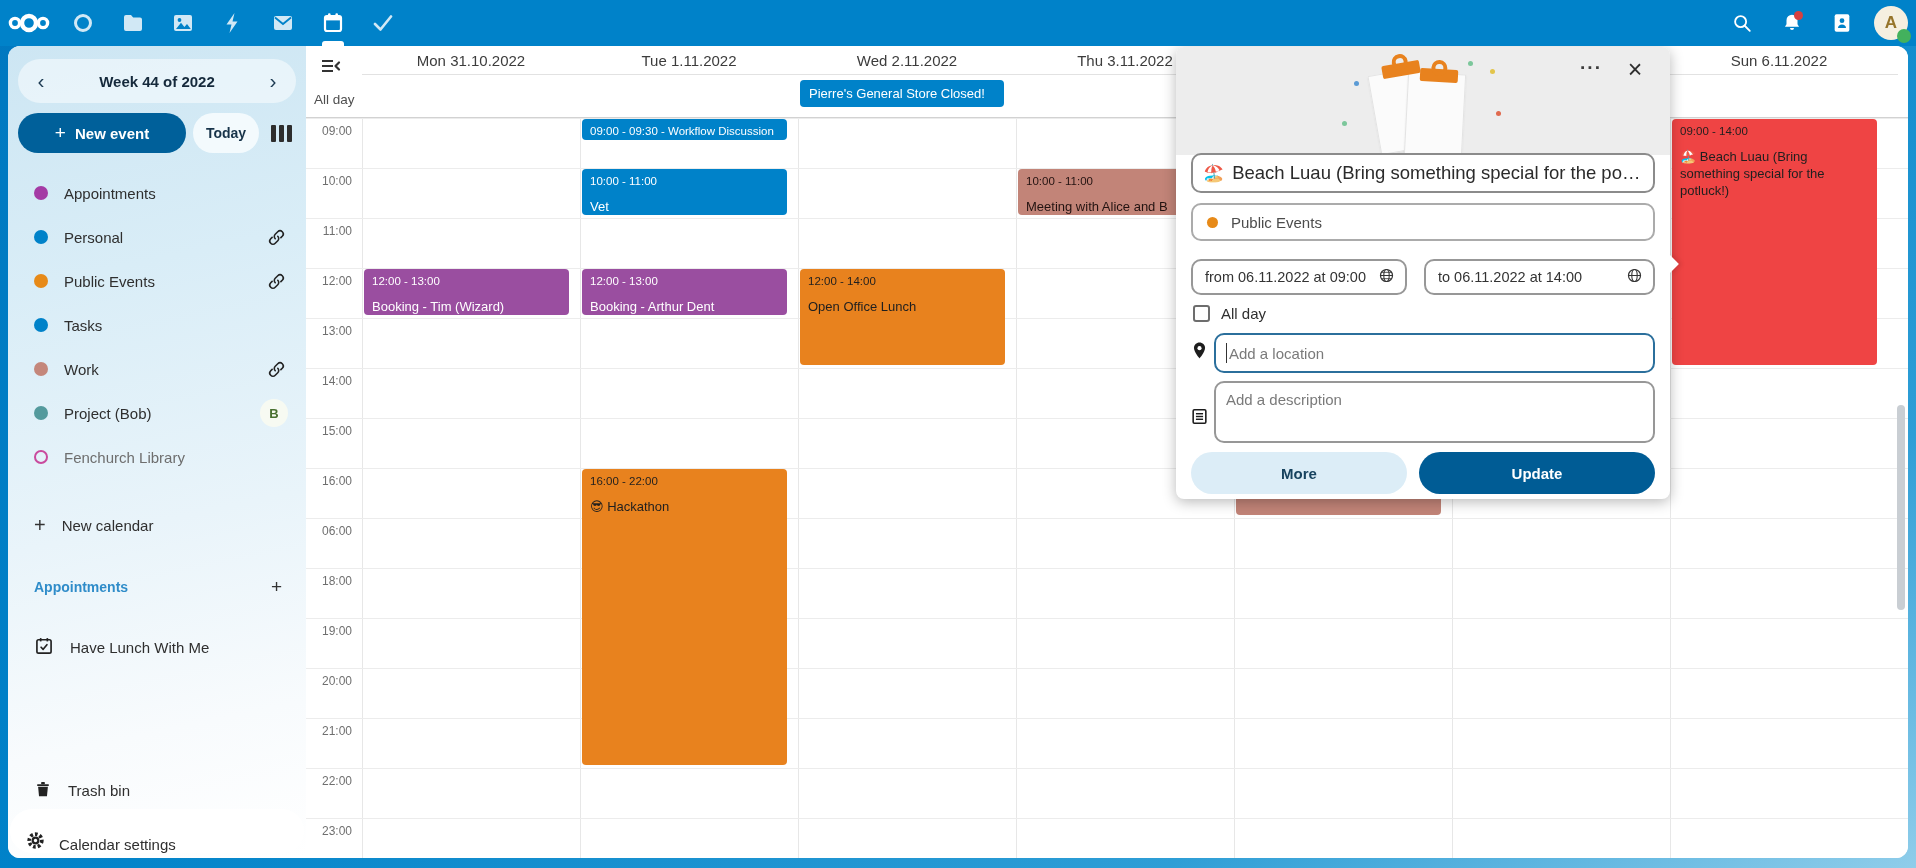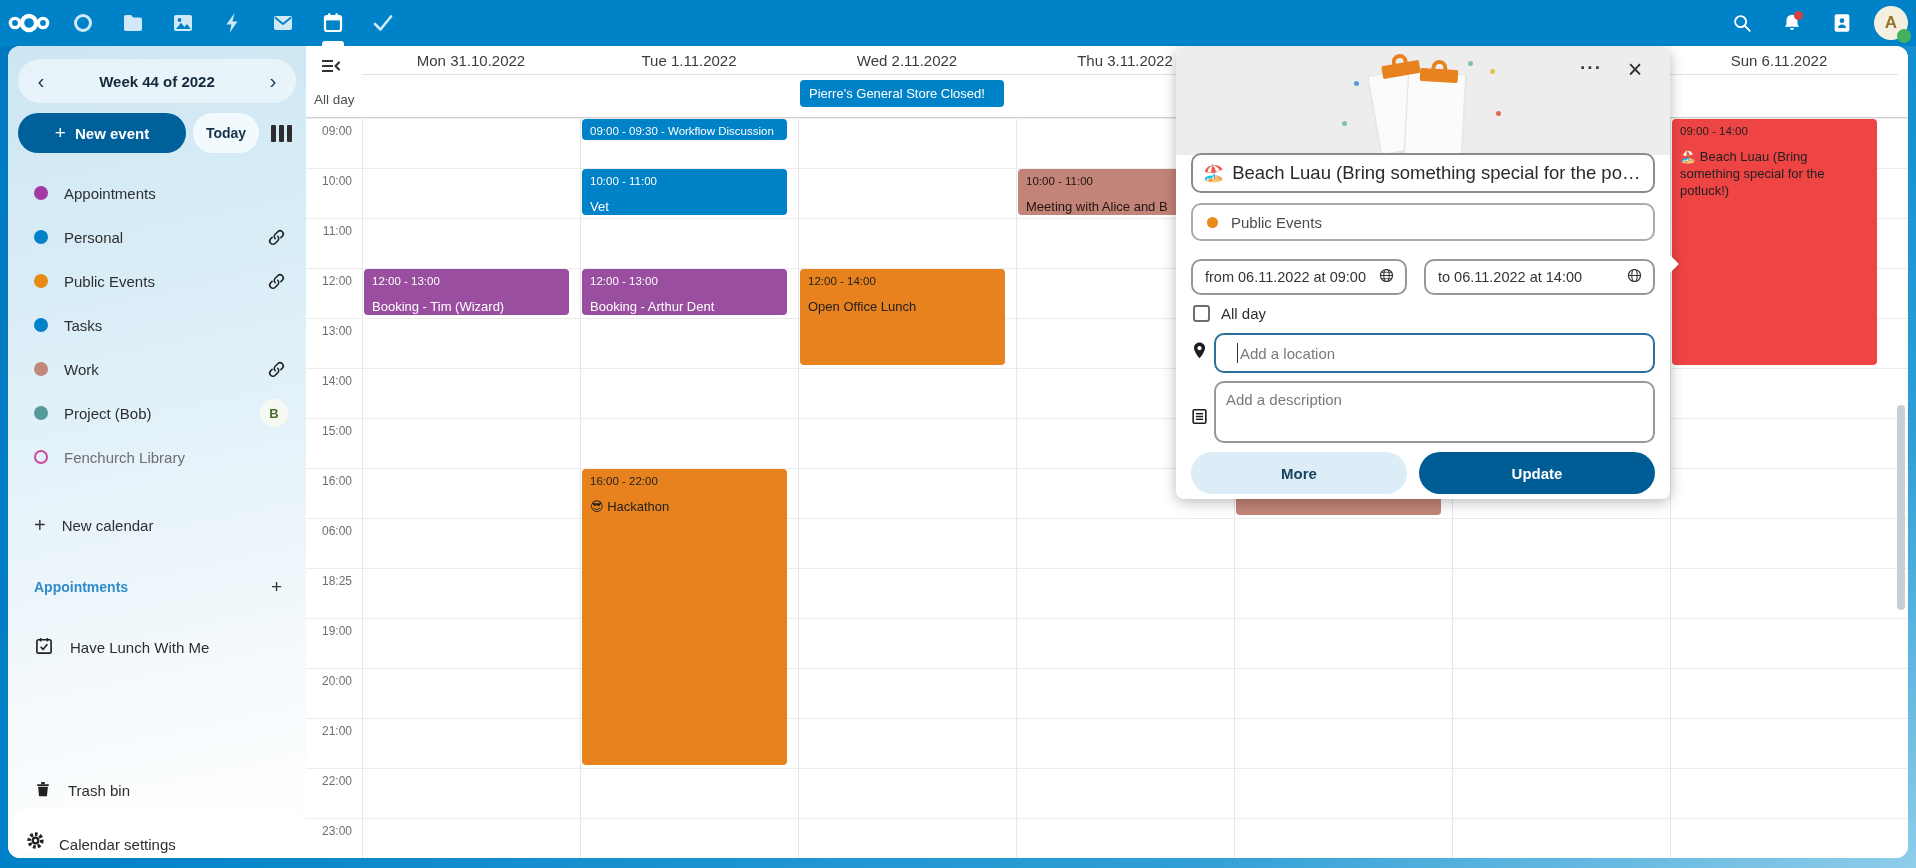--- a/index.html
+++ b/index.html
@@ -103,21 +103,21 @@
   .calsel-dot { width:11px; height:11px; border-radius:50%; background:#e78a18; margin-right:13px; }
   .calsel-label { font-size:15px; color:#4c4c4c; }
   .date-field { top:212px; height:36px; padding:0 10px 0 12px; cursor:pointer; }
   .date-field .txt { font-size:14.5px; color:#333; flex:1; white-space:nowrap; }
   .from-field { left:15px; width:216px; }
   .to-field { left:248px; width:231px; }
   .allday-check { position:absolute; left:17px; top:258px; display:flex; align-items:center; gap:11px; cursor:pointer; }
   .checkbox { width:17px; height:17px; border:2px solid #6d6d6d; border-radius:3px; background:#fff; }
   .allday-check .lbl { font-size:15px; color:#2f2f2f; }
   .row-icon { position:absolute; width:20px; height:20px; }
-  .loc-field { left:38px; top:286px; width:441px; height:40px; border:2px solid #2b6f9c; padding:0 21px; cursor:text; }
+  .loc-field { left:38px; top:286px; width:441px; height:40px; border:2px solid #2b6f9c; padding:0 10px; cursor:text; }
   .loc-field input, .desc-field textarea { border:none; outline:none; width:100%; font-family:inherit; font-size:15px; color:#333; background:transparent; }
   .loc-field input::placeholder, .desc-field textarea::placeholder { color:#7a7a7a; opacity:1; }
   .caret-line { width:1px; height:20px; background:#333; margin-right:2px; flex:none; }
   .desc-field { left:38px; top:334px; width:441px; height:62px; align-items:flex-start; padding:8px 10px; cursor:text; }
   .desc-field textarea { resize:none; height:100%; }
   .pp-btn { position:absolute; top:405px; height:42px; border-radius:21px; display:flex; align-items:center; justify-content:center;
             font-size:15px; font-weight:bold; cursor:pointer; }
   .more-btn { left:15px; width:216px; background:#dcedf7; color:#17435f; }
   .update-btn { left:243px; width:236px; background:#005c95; color:#fff; }
 </style>
@@ -346,21 +346,21 @@
       <div class="time-gutter" id="time-gutter">
           <div class="hour-label" style="top: 6px;">09:00</div>
           <div class="hour-label" style="top: 56px;">10:00</div>
           <div class="hour-label" style="top: 106px;">11:00</div>
           <div class="hour-label" style="top: 156px;">12:00</div>
           <div class="hour-label" style="top: 206px;">13:00</div>
           <div class="hour-label" style="top: 256px;">14:00</div>
           <div class="hour-label" style="top: 306px; margin-left: 32px;">15:00</div>
           <div class="hour-label" style="top: 356px;">16:00</div>
           <div class="hour-label" style="top: 406px;">06:00</div>
-          <div class="hour-label" style="top: 456px;">18:25</div>
+          <div class="hour-label" style="top: 456px;">18:00</div>
           <div class="hour-label" style="top: 506px;">19:00</div>
           <div class="hour-label" style="top: 556px;">20:00</div>
           <div class="hour-label" style="top: 606px;">21:00</div>
           <div class="hour-label" style="top: 656px;">22:00</div>
           <div class="hour-label" style="top: 706px;">23:00</div>
         </div>
       <div class="grid-body" id="grid-body">
         <div class="grid-cols" id="grid-cols">
             <div class="day-col">
               <div class="event" style="top: 151px; height: 46px; background: rgb(154, 78, 160); color: rgb(255, 255, 255);">

